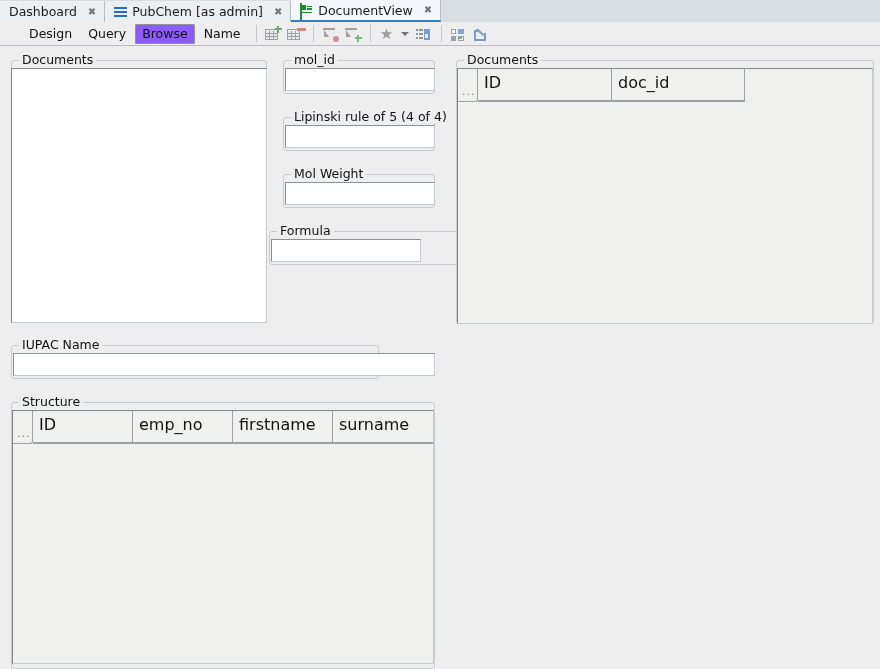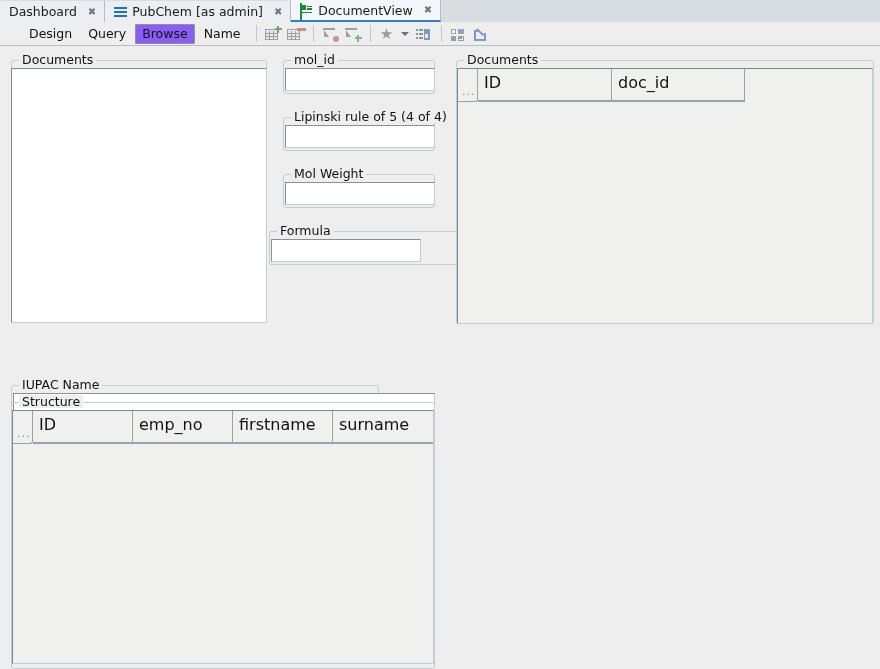--- a/index.html
+++ b/index.html
@@ -442,21 +442,21 @@
     <div class="gbox"></div>
     <div class="field" style="left:2px; top:14px; width:150px; height:23px;"></div>
   </div>
 
   <div class="group" style="left:269px; top:178px; width:152px; height:40px;padding-left:39px;">
     <span class="glabel">Formula</span>
     <div class="gbox"></div>
     <div class="field" style="left:2px; top:14px; width:150px; height:23px;"></div>
   </div>
 
-  <div class="group" style="left:11px; top:292px; width:368px; height:40px;margin-top:40px;">
+  <div class="group" style="left:11px; top:292px; width:368px; height:40px;">
     <span class="glabel">IUPAC Name</span>
     <div class="gbox"></div>
     <div class="field" style="left:2px; top:14px; width:422px; height:23px;"></div>
   </div>
 
   <div class="group" style="left:456px; top:7px; width:418px; height:270px;">
     <span class="glabel">Documents</span>
     <div class="gbox"></div>
     <div class="tablewrap" style="left:1px; top:14px; width:416px; height:256px;">
       <div class="theadrow">

